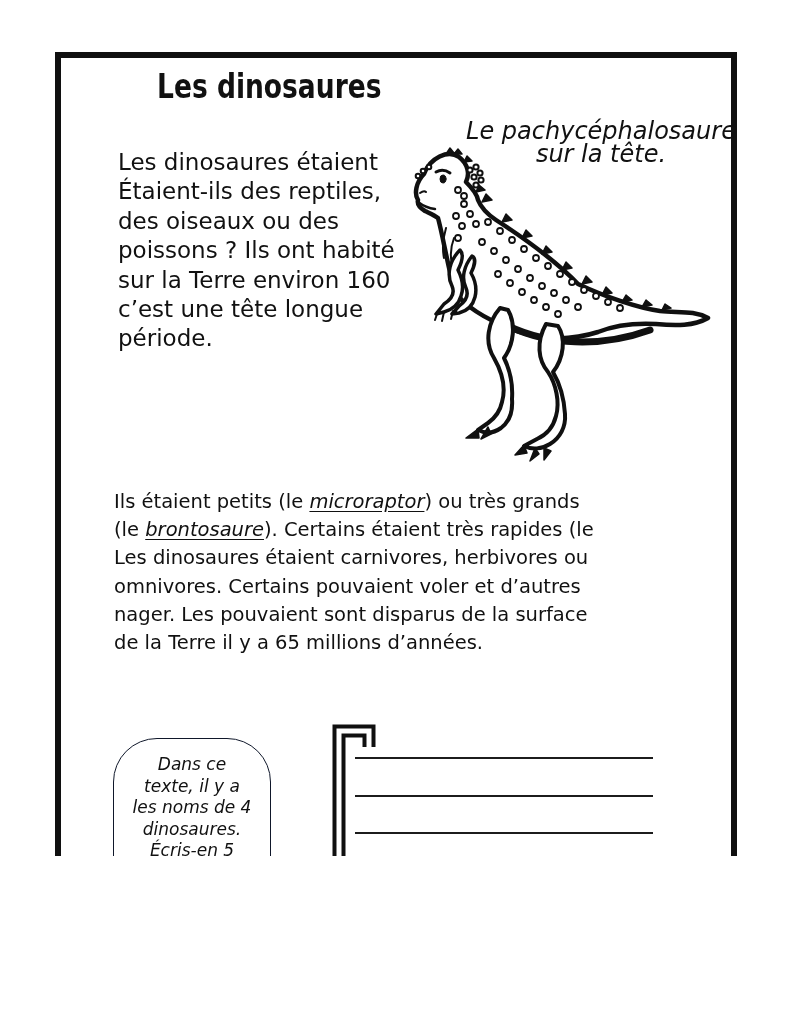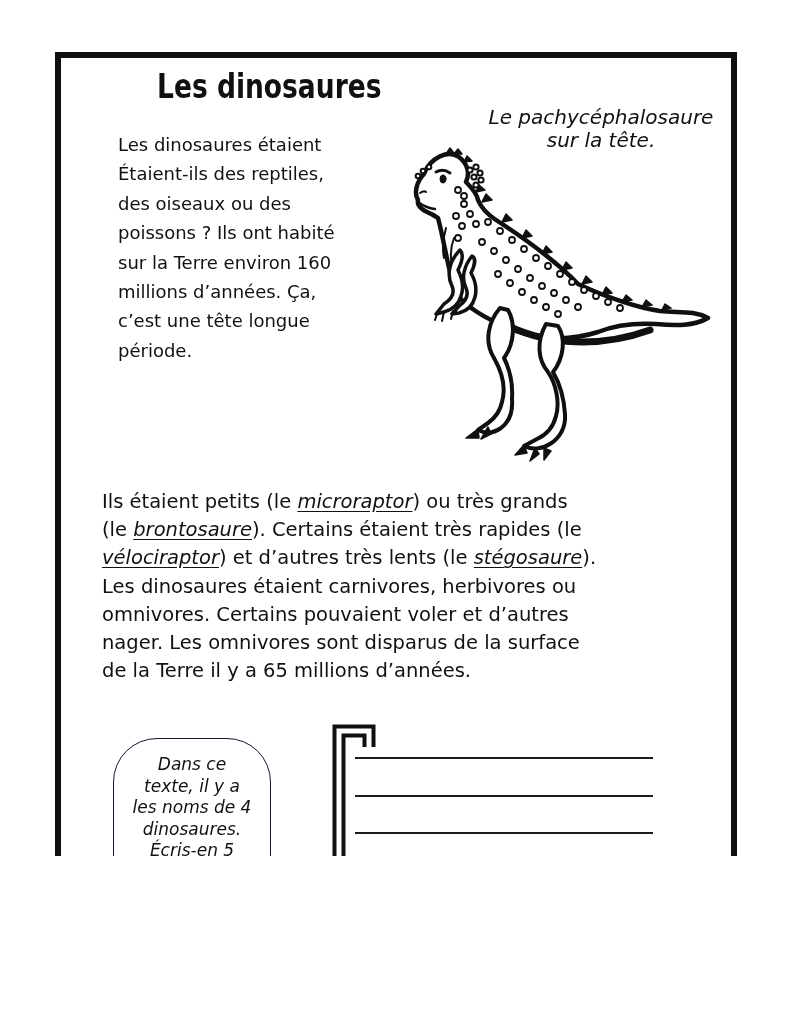--- a/index.html
+++ b/index.html
@@ -2,24 +2,24 @@
 <html><head>
 <meta charset="utf-8">
 <style>
   html,body{margin:0;padding:0;background:#ffffff;}
   .sheet{position:relative;width:791px;height:856px;background:#ffffff;
          font-family:"DejaVu Sans",sans-serif;color:#111;overflow:hidden;}
   .frame{position:absolute;left:55px;top:52px;width:682px;height:919px;
          border:6px solid #101010;box-sizing:border-box;background:transparent;}
   .title{position:absolute;left:157px;top:68px;font-size:34px;line-height:36px;
          font-weight:bold;white-space:nowrap;transform:scaleX(.78);transform-origin:left top;}
-  .caption{position:absolute;left:462px;top:106px;width:278px;text-align:center;
-           font-style:italic;font-size:20px;line-height:23px;}
-  .intro{position:absolute;left:118px;top:130px;font-size:18px;line-height:29.4px;white-space:nowrap;}
-  .bodytext{position:absolute;left:102px;top:488px;font-size:19.5px;line-height:28.2px;white-space:nowrap;}
+  .caption{position:absolute;left:462px;top:120px;width:278px;text-align:center;
+           font-style:italic;font-size:24px;line-height:23px;}
+  .intro{position:absolute;left:118px;top:148px;font-size:23px;line-height:29.4px;white-space:nowrap;}
+  .bodytext{position:absolute;left:114px;top:488px;font-size:19.5px;line-height:28.2px;white-space:nowrap;}
   .dname{font-style:italic;text-decoration:underline;text-underline-offset:3px;}
   .bubble{position:absolute;left:113px;top:738px;width:158px;height:183px;box-sizing:border-box;
           border:1px solid #0f172a;border-radius:44px;background:#fff;text-align:center;
           font-style:italic;font-size:17px;line-height:21.6px;padding-top:15px;}
   .bubble::before{content:"";position:absolute;left:-4px;top:-4px;right:-4px;bottom:-4px;
           border:3px solid #101010;border-radius:47px;transform:translate(6px,7px);z-index:-1;}
   .bracket{position:absolute;left:329px;top:719px;width:48px;height:232px;}
   .answer-line{position:absolute;left:355px;width:298px;height:0;border-top:2.2px solid #1c1c1c;}
   .al1{top:757px;} .al2{top:795px;} .al3{top:832px;} .al4{top:870px;} .al5{top:907px;}
   .badge{position:absolute;left:665px;top:903px;width:55px;height:46px;background:#0b0b0b;
@@ -42,21 +42,20 @@
     <div>Le pachycéphalosaure</div>
     <div>sur la tête.</div>
   </div>
 
   <div class="intro">
     <div>Les dinosaures étaient</div>
     <div>Étaient-ils des reptiles,</div>
     <div>des oiseaux ou des</div>
     <div>poissons ? Ils ont habité</div>
     <div>sur la Terre environ 160</div>
-    <div>millions d’années. Ça,</div>
     <div>c’est une tête longue</div>
     <div>période.</div>
   </div>
 
   <svg class="dino" viewBox="0 0 322 330">
     <g stroke="#101010" fill="#ffffff" stroke-linejoin="round" stroke-linecap="round">
 
       <path stroke-width="4.5" d="M20,54
         C16,48 18,36 26,28 C32,12 50,3 61,11 C70,18 72,28 68,36
         C74,42 79,48 80,54 C84,64 92,70 98,74
@@ -142,24 +141,23 @@
       <path stroke-width="4" d="M148,178 C138,196 140,214 150,226 C158,238 162,256 158,270
         C155,282 148,289 139,293 L126,300 C134,304 144,303 152,298 C162,292 168,281 167,268
         C166,252 162,238 155,226 C166,212 168,192 160,180 Z"></path>
       <path stroke-width="1.5" fill="#101010" d="M126,299 l-9,10 l12,-2 z M137,302 l-5,13 l9,-7 z M146,302 l0,12 l7,-9 z"></path>
     </g>
   </svg>
 
   <div class="bodytext">
     <div><span>Ils étaient petits (le </span><span class="dname">microraptor</span><span>) ou très grands</span></div>
     <div><span>(le </span><span class="dname">brontosaure</span><span>). Certains étaient très rapides (le</span></div>
-    <div><span class="dname">vélociraptor</span><span>) et d’autres très lents (le </span><span class="dname">stégosaure</span><span>).</span></div>
     <div>Les dinosaures étaient carnivores, herbivores ou</div>
     <div>omnivores. Certains pouvaient voler et d’autres</div>
-    <div>nager. Les omnivores sont disparus de la surface</div>
+    <div>nager. Les pouvaient sont disparus de la surface</div>
     <div>de la Terre il y a 65 millions d’années.</div>
   </div>
 
   <div class="bubble">
     <div>Dans ce</div>
     <div>texte, il y a</div>
     <div>les noms de 4</div>
     <div>dinosaures.</div>
     <div>Écris-en 5</div>
     <div>autres que tu</div>

